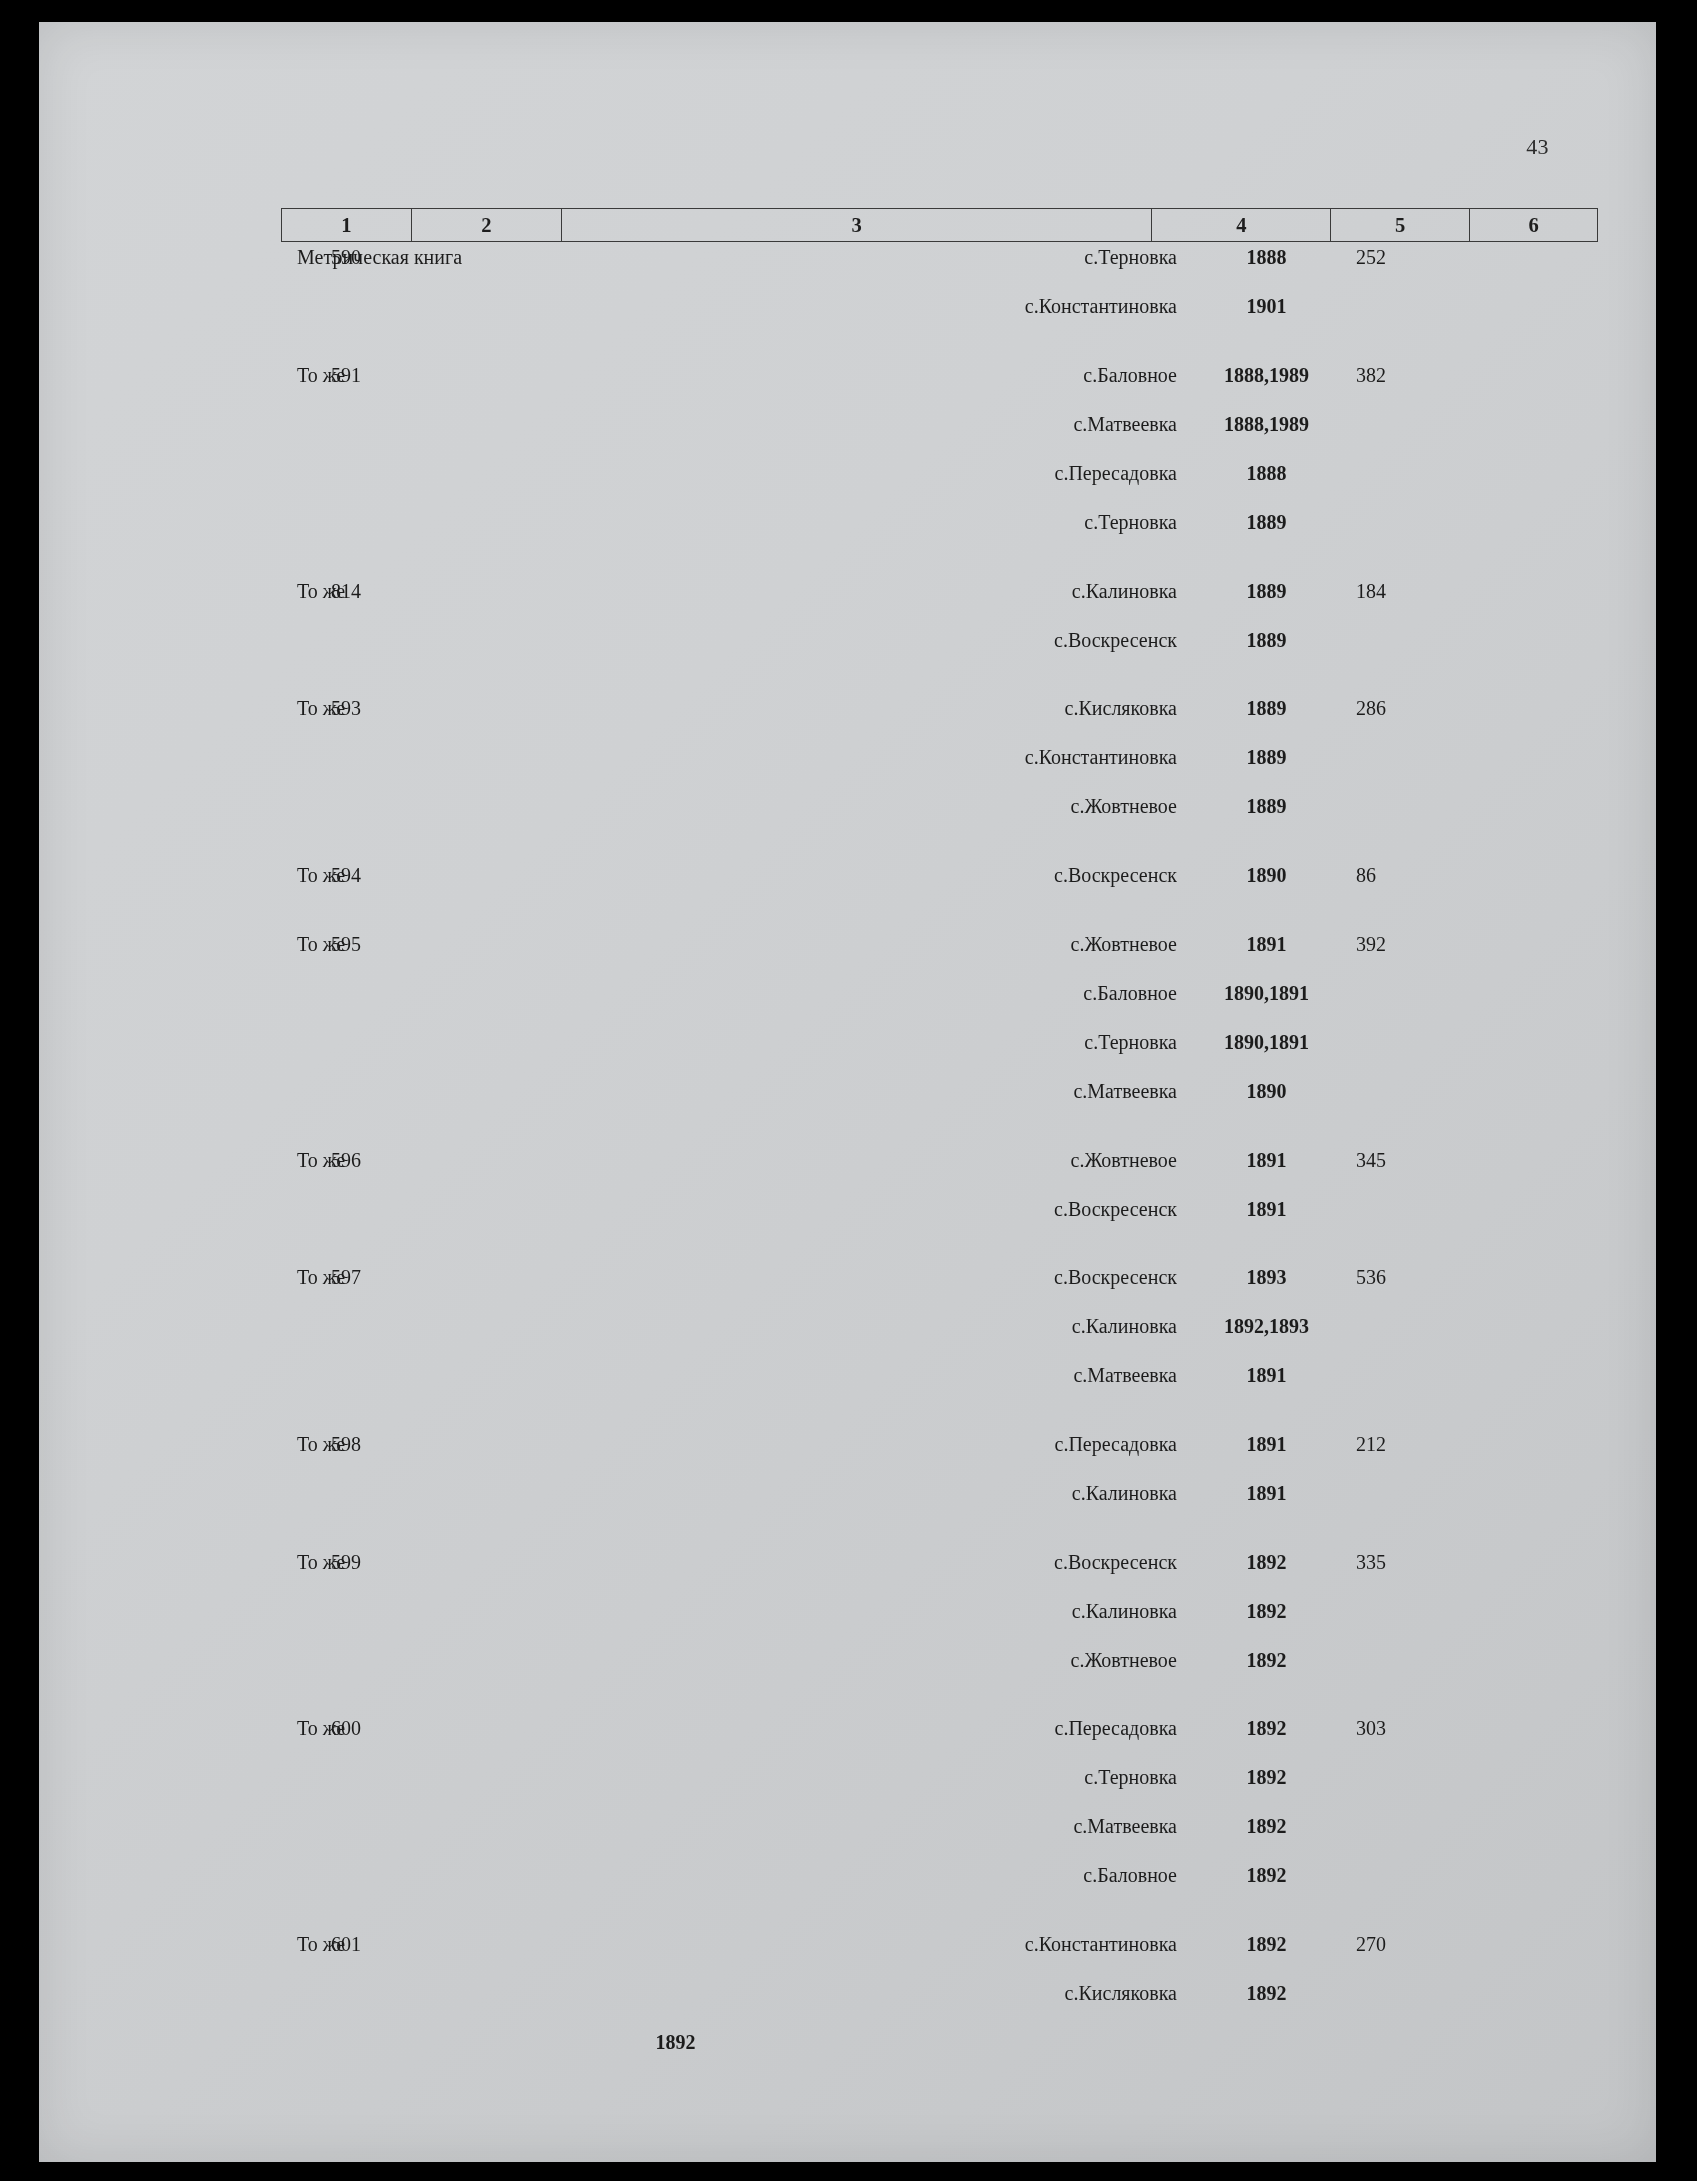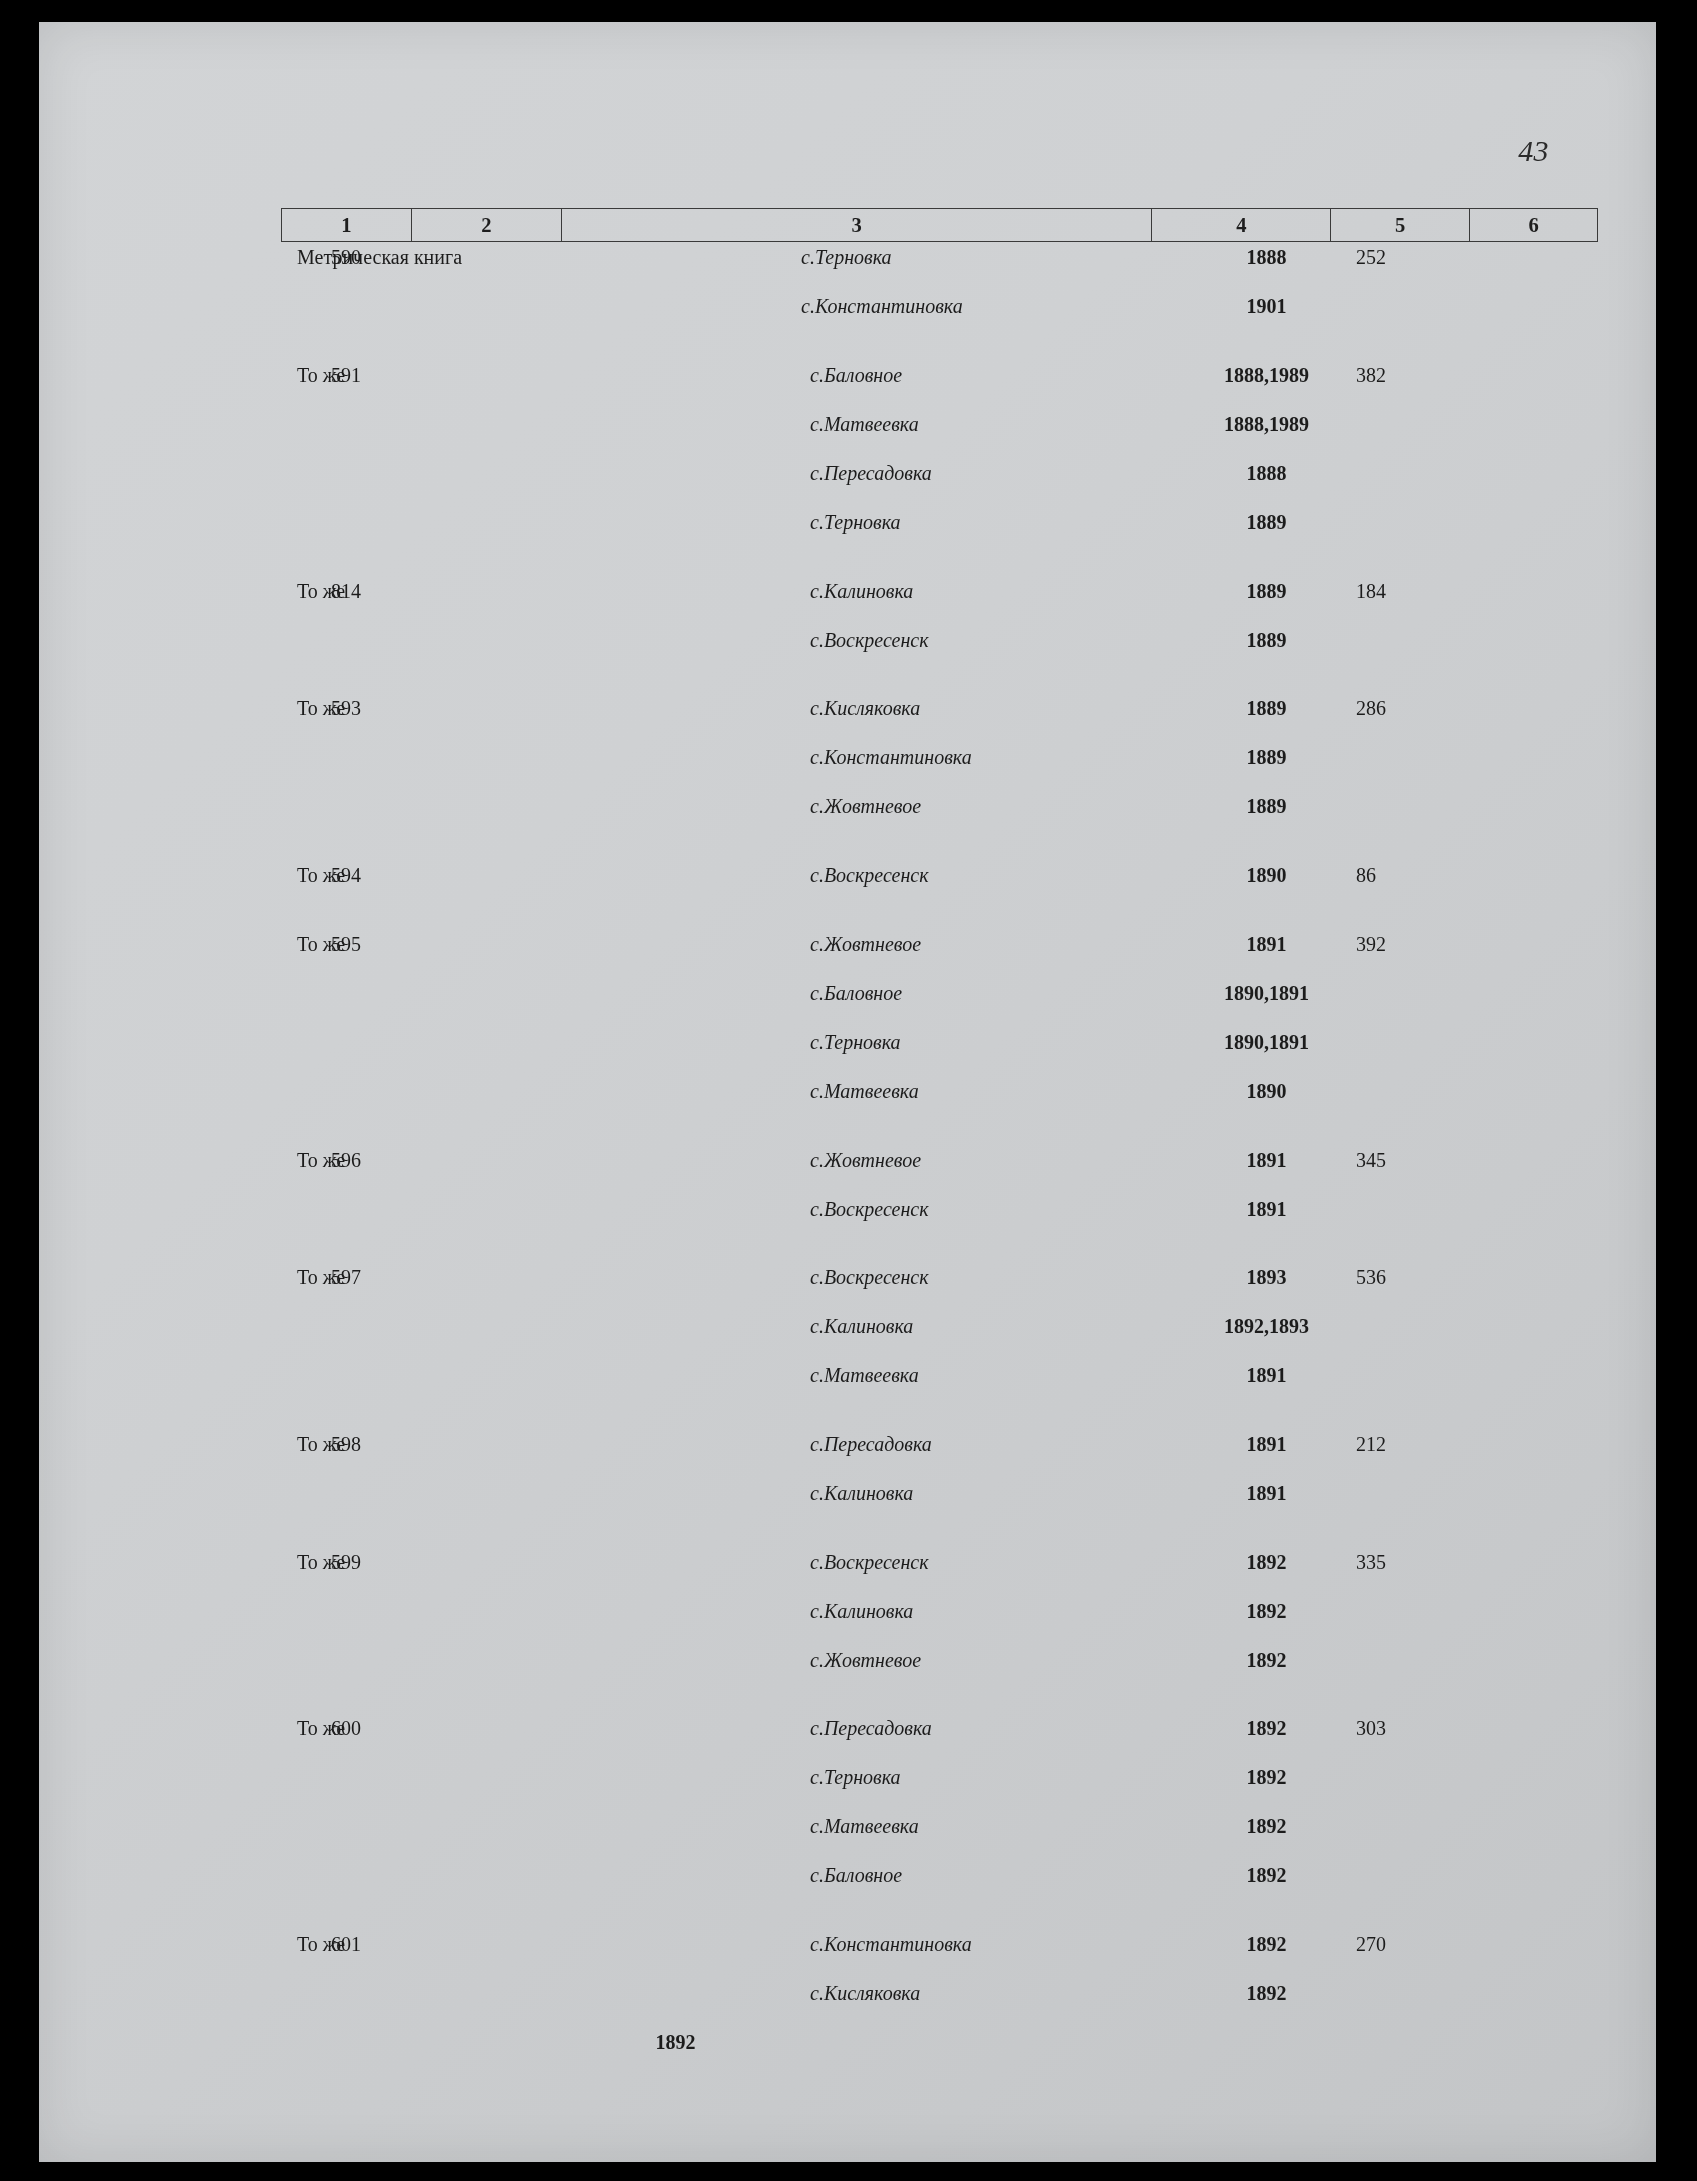--- a/index.html
+++ b/index.html
@@ -24,24 +24,23 @@
   }
   .page-inner {
     position: relative;
     width: 100%;
     height: 100%;
   }
   .folio {
     position: absolute;
     right: 107px;
     top: 112px;
-    font-size: 30px;
+    font-size: 22px;
     color: #2b2b2b;
     letter-spacing: 0.4px;
-    font-style: italic;
   }
   .col-header-row {
     position: absolute;
     left: 242px;
     top: 186px;
     width: 1317px;
     height: 34px;
     display: flex;
     border: 1.8px solid #3a3a3a;
     box-sizing: border-box;
@@ -89,25 +88,24 @@
   .f-type {
     width: 150px;
     flex: 0 0 150px;
     text-align: left;
     padding-left: 25px;
     white-space: nowrap;
   }
   .f-place {
     width: 591px;
     flex: 0 0 591px;
-    text-align: left;
+    text-align: right;
     padding-left: 215px;
     box-sizing: border-box;
     white-space: nowrap;
-    font-style: italic;
   }
   .f-place.shift {
     padding-left: 224px;
   }
   .f-year {
     width: 179px;
     flex: 0 0 179px;
     text-align: center;
     white-space: nowrap;
     font-weight: bold;

